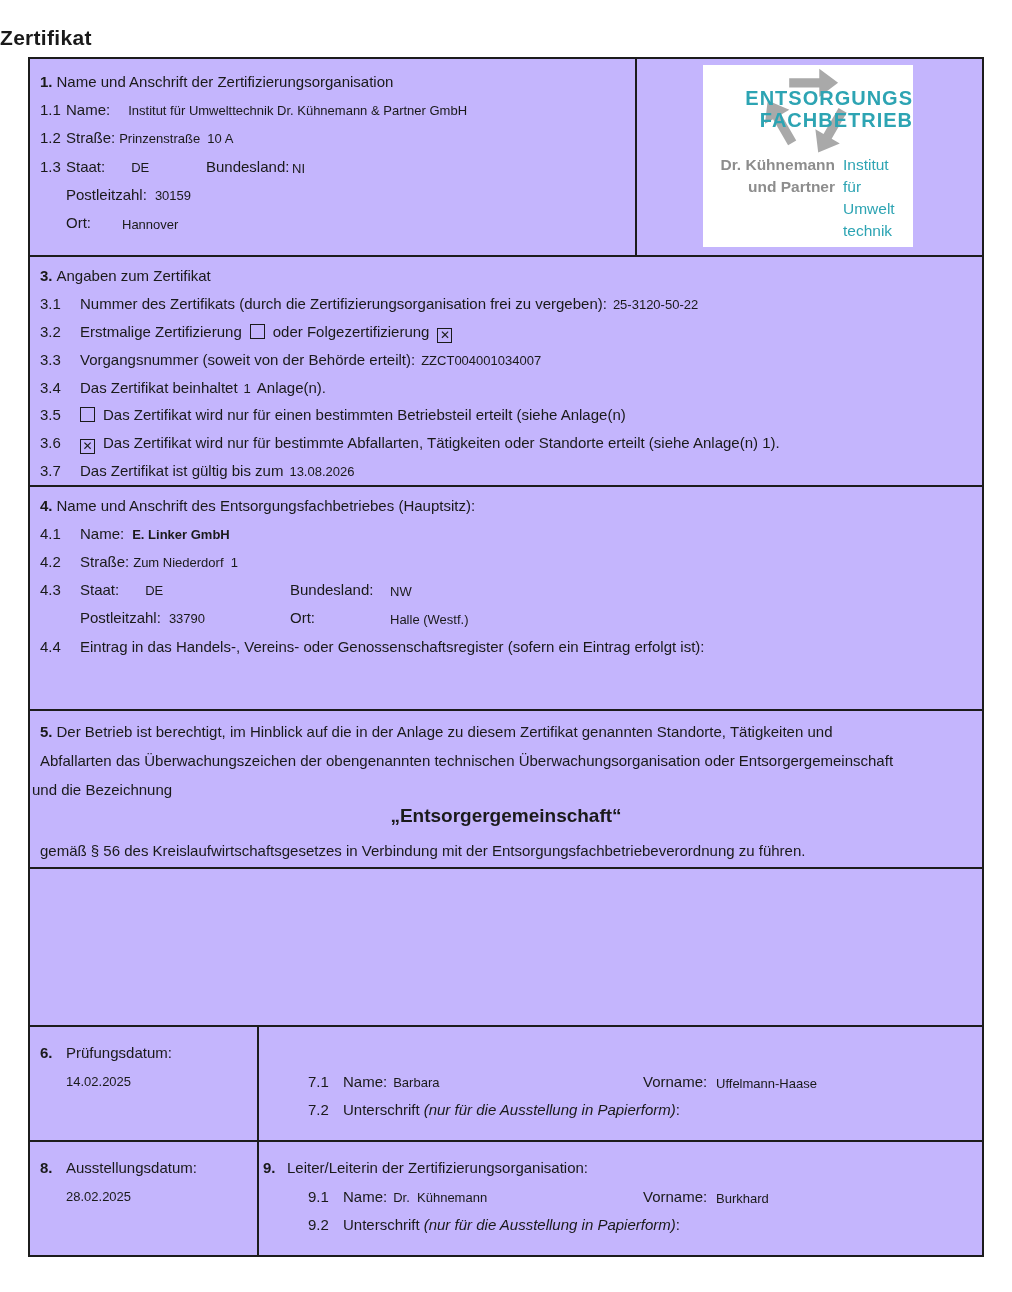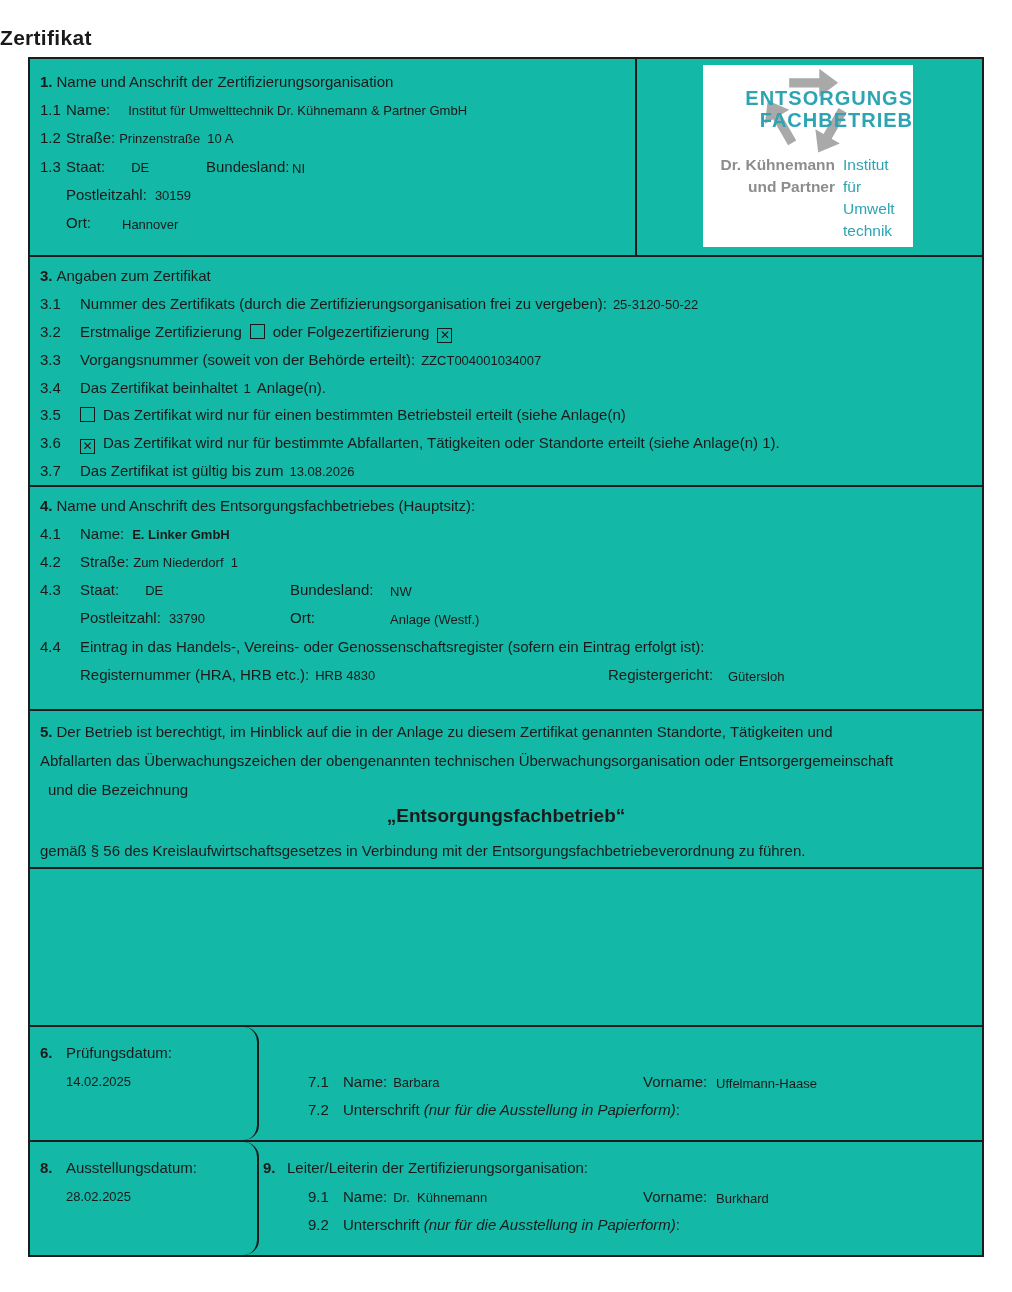--- a/index.html
+++ b/index.html
@@ -3,32 +3,32 @@
 <meta charset="utf-8">
 <style>
   * { margin:0; padding:0; box-sizing:border-box; }
   html,body { width:1012px; height:1292px; background:#ffffff;
     font-family:"Liberation Sans","DejaVu Sans",sans-serif; color:#1a1a1a; }
   .page { position:relative; width:1012px; height:1292px; overflow:hidden; }
   .title { position:absolute; top:26px; left:0; width:1012px; 
     font-size:21px; font-weight:bold; letter-spacing:.3px; }
   .doc { position:absolute; left:28px; top:57px; width:956px;
     border:2px solid #1c1c1c; background:#f0f0f0; }
-  .row { position:relative; border-top:2px solid #1c1c1c; background:#14b8a6; }
+  .row { position:relative; border-top:2px solid #1c1c1c; background:#c4b5fd; }
   .row.first { border-top:none; }
   .r1 { height:196px; display:flex; }
   .r3 { height:230px; }
   .r4 { height:224px; }
   .r5 { height:158px; }
   .re { height:158px; }
   .r67 { height:115px; display:flex; }
   .r89 { height:115px; display:flex; }
   .c1 { width:607px; border-right:2px solid #1c1c1c; position:relative; }
   .c2 { flex:1; position:relative; }
-  .cl { width:229px; border-right:2px solid #1c1c1c; position:relative;border-radius:15px; }
+  .cl { width:229px; border-right:2px solid #1c1c1c; position:relative; }
   .cr { flex:1; position:relative; }
   .ln { position:absolute; white-space:nowrap; font-size:15px; line-height:18px; }
   .b { font-weight:bold; }
   .i { font-style:italic; }
   .v { font-size:13px; white-space:pre; }
   .num { display:inline-block; }
   .abs { position:absolute; }
   .cb { display:inline-block; width:15px; height:15px; border:1.6px solid #1a1a1a;
     font-size:12px; line-height:12px; text-align:center; vertical-align:-2px;
     font-weight:normal; white-space:normal; background:transparent; }
@@ -145,39 +145,34 @@
         <span class="num" style="width:40px">4.2</span><span>Straße:</span><span class="v gap4">Zum Niederdorf  1</span>
       </div>
       <div class="ln" style="top:94px;left:10px;width:560px">
         <span class="num" style="width:40px">4.3</span><span>Staat:</span><span class="v gap14">DE</span>
         <span class="abs" style="left:250px">Bundesland:</span>
         <span class="abs v" style="left:350px;top:2px">NW</span>
       </div>
       <div class="ln" style="top:122px;left:50px;width:560px">
         <span>Postleitzahl:</span><span class="v gap8">33790</span>
         <span class="abs" style="left:210px">Ort:</span>
-        <span class="abs v" style="left:310px;top:2px">Anlage (Westf.)</span>
+        <span class="abs v" style="left:310px;top:2px">Halle (Westf.)</span>
       </div>
       <div class="ln" style="top:151px;left:10px">
         <span class="num" style="width:40px">4.4</span><span>Eintrag in das Handels-, Vereins- oder Genossenschaftsregister (sofern ein Eintrag erfolgt ist):</span>
-      </div>
-      <div class="ln" style="top:179px;left:50px;width:880px">
-        <span>Registernummer (HRA, HRB etc.):</span><span class="v gap6">HRB 4830</span>
-        <span class="abs" style="left:528px">Registergericht:</span>
-        <span class="abs v" style="left:648px;top:2px">Gütersloh</span>
       </div>
     </div>
 
     <div class="row r5">
       <div class="ln" style="top:12px;left:10px">
         <span class="b">5.</span><span class="gap4">Der Betrieb ist berechtigt, im Hinblick auf die in der Anlage zu diesem Zertifikat genannten Standorte, Tätigkeiten und</span>
       </div>
       <div class="ln" style="top:41px;left:10px">Abfallarten das Überwachungszeichen der obengenannten technischen Überwachungsorganisation oder Entsorgergemeinschaft</div>
-      <div class="ln" style="top:70px;left:18px">und die Bezeichnung</div>
-      <div class="ln hl" style="top:96px">„Entsorgungsfachbetrieb“</div>
+      <div class="ln" style="top:70px;left:2px">und die Bezeichnung</div>
+      <div class="ln hl" style="top:96px">„Entsorgergemeinschaft“</div>
       <div class="ln" style="top:131px;left:10px">gemäß § 56 des Kreislaufwirtschaftsgesetzes in Verbindung mit der Entsorgungsfachbetriebeverordnung zu führen.</div>
     </div>
 
     <div class="row re"></div>
 
     <div class="row r67">
       <div class="cl">
         <div class="ln" style="top:17px;left:10px">
           <span class="b num" style="width:26px">6.</span><span>Prüfungsdatum:</span>
         </div>

